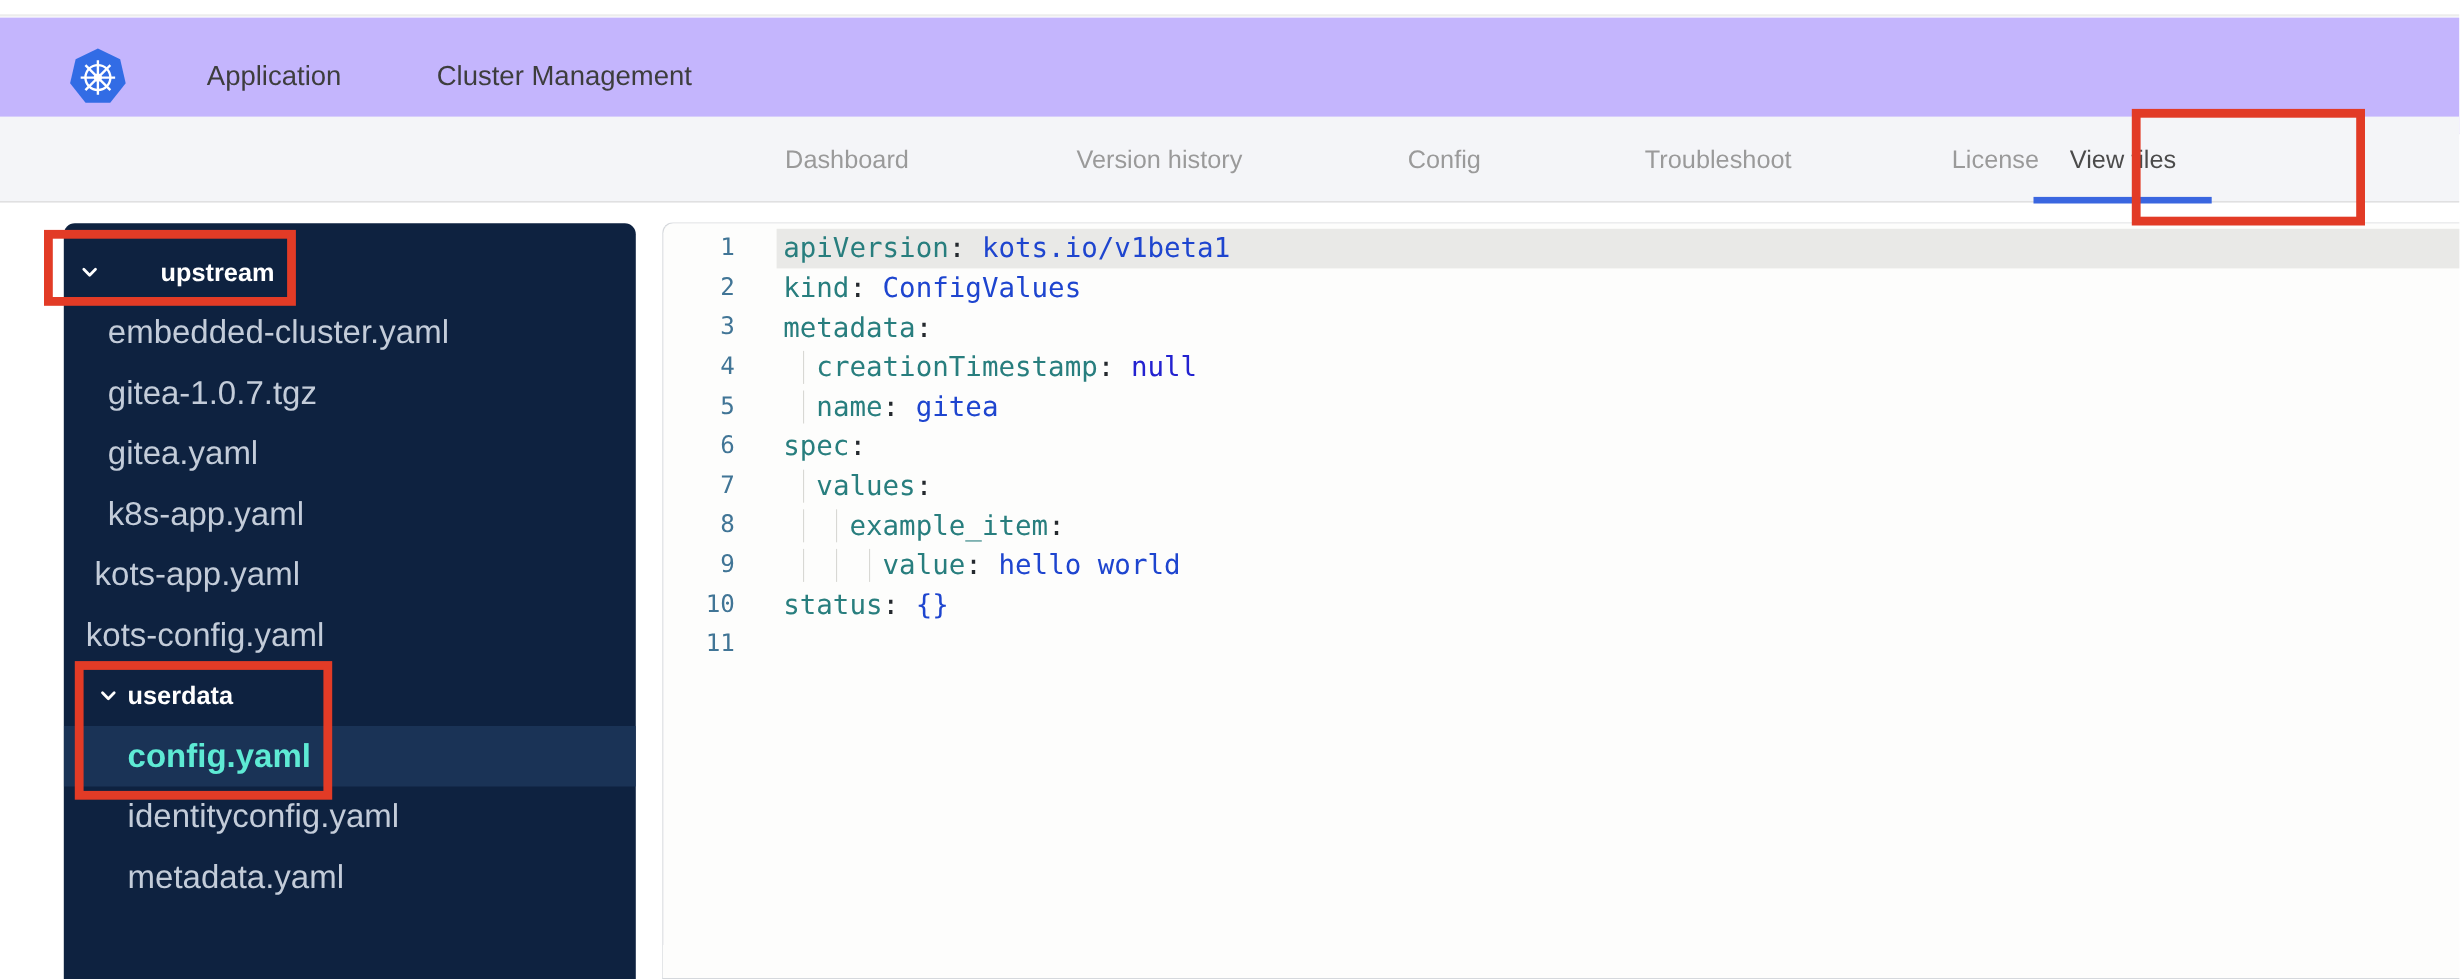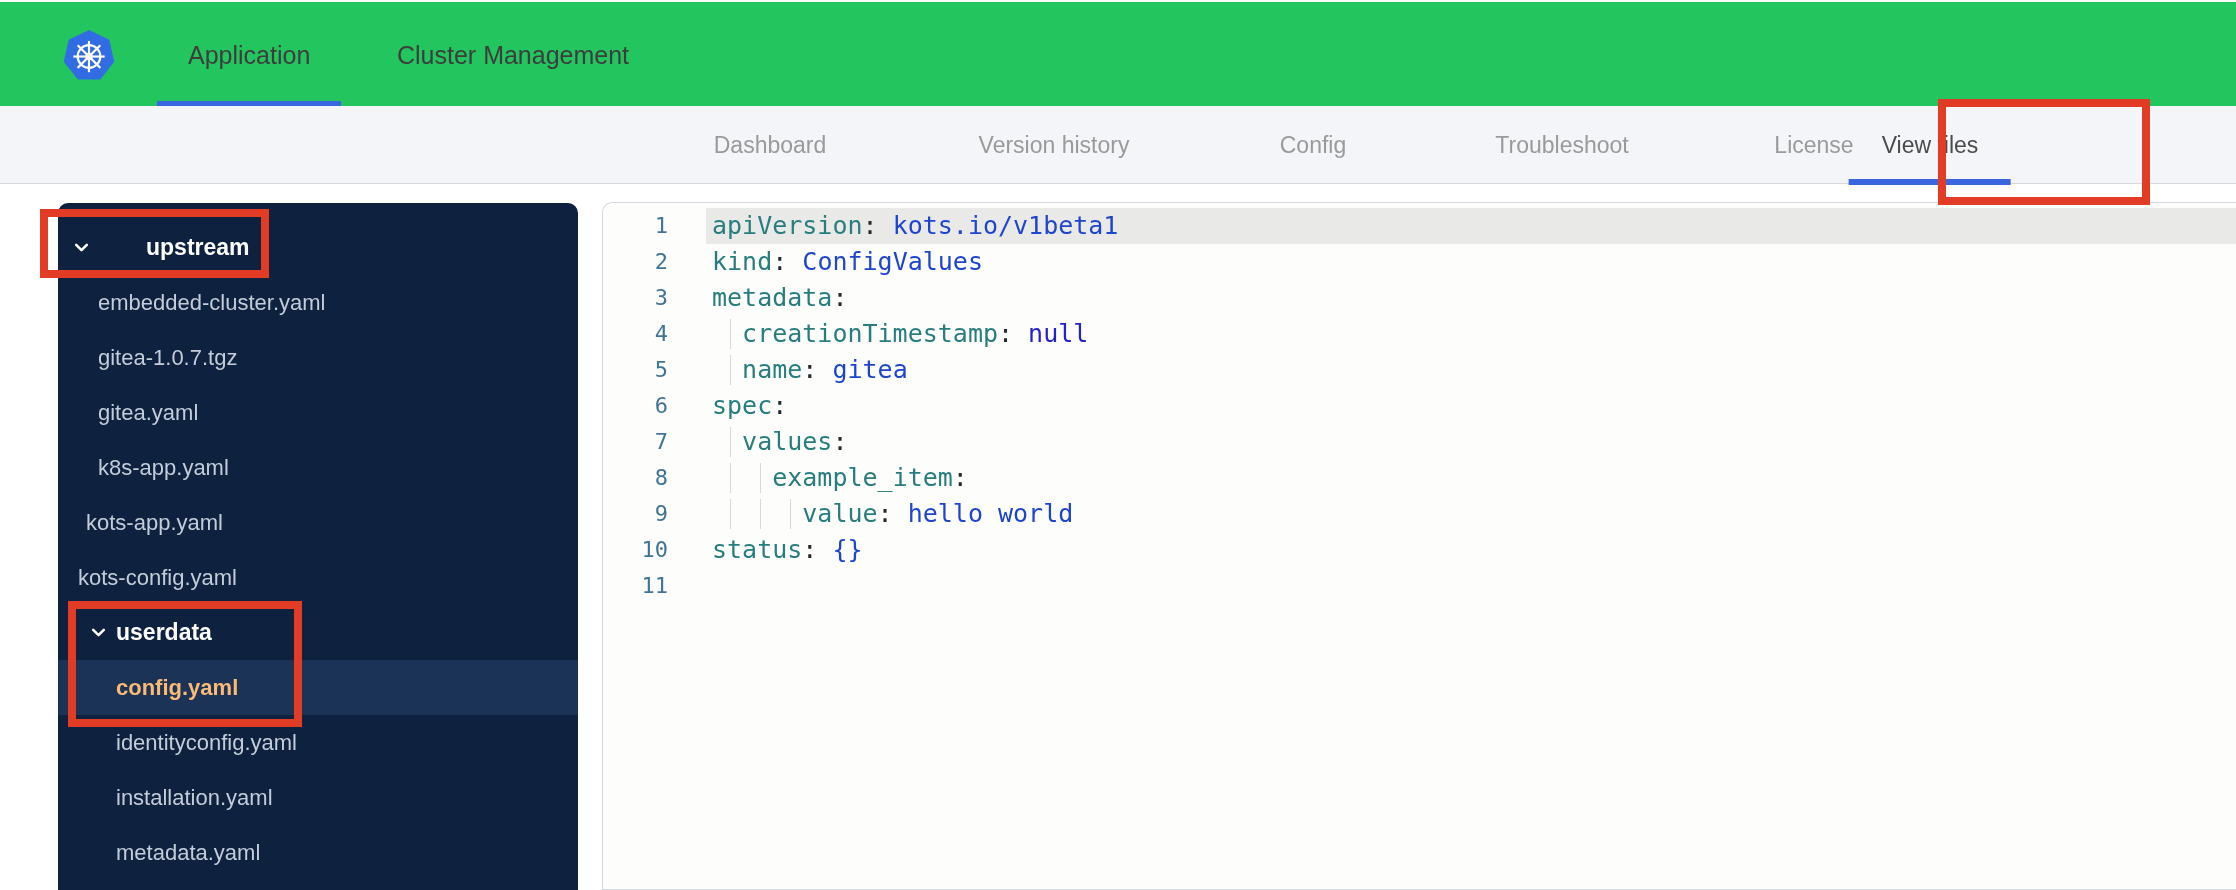--- a/index.html
+++ b/index.html
@@ -4,38 +4,38 @@
 <style>
   html,body{margin:0;padding:0;background:#fff;}
   #stage{
     position:relative;width:2236px;height:890px;overflow:hidden;
     background:#fff;font-family:"Liberation Sans",sans-serif;
     -webkit-font-smoothing:antialiased;
   }
   
   .top-hairline{position:absolute;left:0;top:13px;width:100%;height:2px;background:#ececec;}
   
-  .header{position:absolute;left:0;top:2px;width:100%;height:106px;background:#22c55e;border-bottom:1px solid #d6d6d6;box-sizing:border-box;}
+  .header{position:absolute;left:0;top:16px;width:100%;height:106px;background:#c4b5fd;border-bottom:1px solid #d6d6d6;box-sizing:border-box;}
   .logo{position:absolute;left:62px;top:27px;width:54px;height:54px;}
   .header-tab{position:absolute;top:0;height:106px;display:flex;align-items:center;font-size:25px;color:#3d3d3d;cursor:pointer;}
   .header-tab .ul{position:absolute;left:-31px;right:-31px;bottom:0;height:7px;background:#3a66e0;display:none;}
   .header-tab.active .ul{display:block;}
   
   .subnav{position:absolute;left:0;top:106px;width:100%;height:78px;background:#f4f5f8;border-bottom:1px solid #d8d8d8;box-sizing:border-box;}
   .nav-item{position:absolute;top:0;height:78px;display:flex;align-items:center;transform:translateX(-50%);font-size:23px;color:#9a9a9a;cursor:pointer;white-space:nowrap;}
   .nav-item.active{color:#4b4b4b;}
   .nav-item .ul{position:absolute;left:50%;transform:translateX(-50%);bottom:-1px;width:162px;height:6px;background:#3a66e0;display:none;}
   .nav-item.active .ul{display:block;}
   
   .sidebar{position:absolute;left:58px;top:203px;width:520px;height:687px;background:#0e2240;border-radius:10px 10px 0 0;padding-top:17px;box-sizing:border-box;overflow:hidden;}
   .tree-row{height:55px;display:flex;align-items:center;box-sizing:border-box;cursor:pointer;white-space:nowrap;}
   .tree-row .chev{width:17px;height:17px;margin-right:9px;flex:none;display:flex;align-items:center;}
   .tree-row.folder{color:#ffffff;font-weight:700;font-size:23px;}
-  .tree-row.file{color:#c3ccd9;font-size:22px;}
-  .tree-row.selected{background:#1a3356;color:#fdba74;font-weight:700;}
+  .tree-row.file{color:#c3ccd9;font-size:30px;}
+  .tree-row.selected{background:#1a3356;color:#5eead4;font-weight:700;}
   
   .editor{position:absolute;left:602px;top:202px;width:1637px;height:688px;background:#fdfdfc;border:1px solid #d5d8dc;border-right:none;border-radius:10px 0 0 0;box-sizing:border-box;padding-top:5px;font-family:"DejaVu Sans Mono",monospace;}
   .cm-line{display:flex;height:36px;line-height:36px;font-size:25px;}
   .cm-gutter{width:103px;flex:none;text-align:right;padding-right:38px;box-sizing:border-box;color:#417596;font-size:22px;}
   .cm-content{flex:1;position:relative;padding-left:6px;white-space:pre;}
   .cm-line.active .cm-content{background:#e9e9e7;}
   .cm-guide{position:absolute;top:3px;bottom:3px;width:0;border-left:1px solid #d8d8d4;}
   .t-key{color:#287e7e;}
   .t-punct{color:#24292e;}
   .t-val{color:#1e45cf;}
@@ -139,23 +139,20 @@
           </span>
           <span>userdata</span>
         </div>
         <div class="tree-row file selected" style="padding-left: 58px;">
           <span>config.yaml</span>
         </div>
         <div class="tree-row file" style="padding-left: 58px;">
           <span>identityconfig.yaml</span>
         </div>
         <div class="tree-row file" style="padding-left: 58px;">
-          <span>installation.yaml</span>
-        </div>
-        <div class="tree-row file" style="padding-left: 58px;">
           <span>metadata.yaml</span>
         </div>
       </div>
   </div>
 
   <div class="editor">
     <div id="code">
         <div class="cm-line active">
           <div class="cm-gutter">1</div>
           <div class="cm-content"><span class="t-key">apiVersion</span><span class="t-punct">: </span><span class="t-val">kots.io/v1beta1</span></div>

